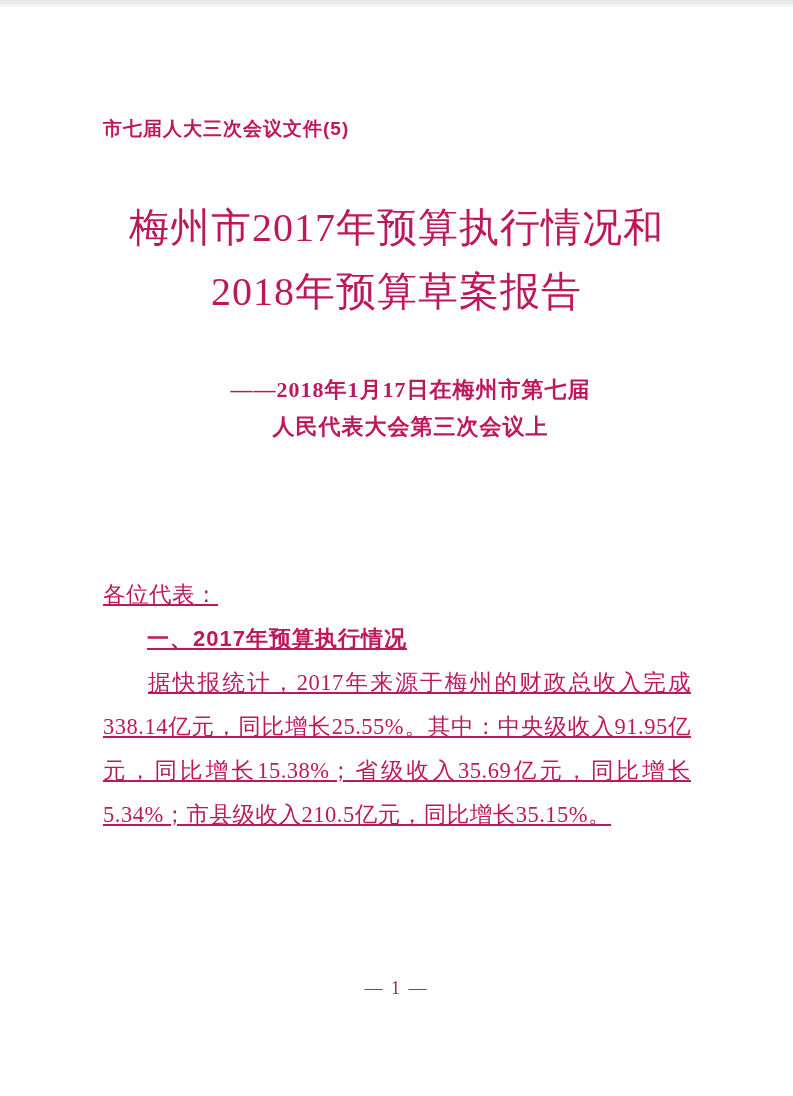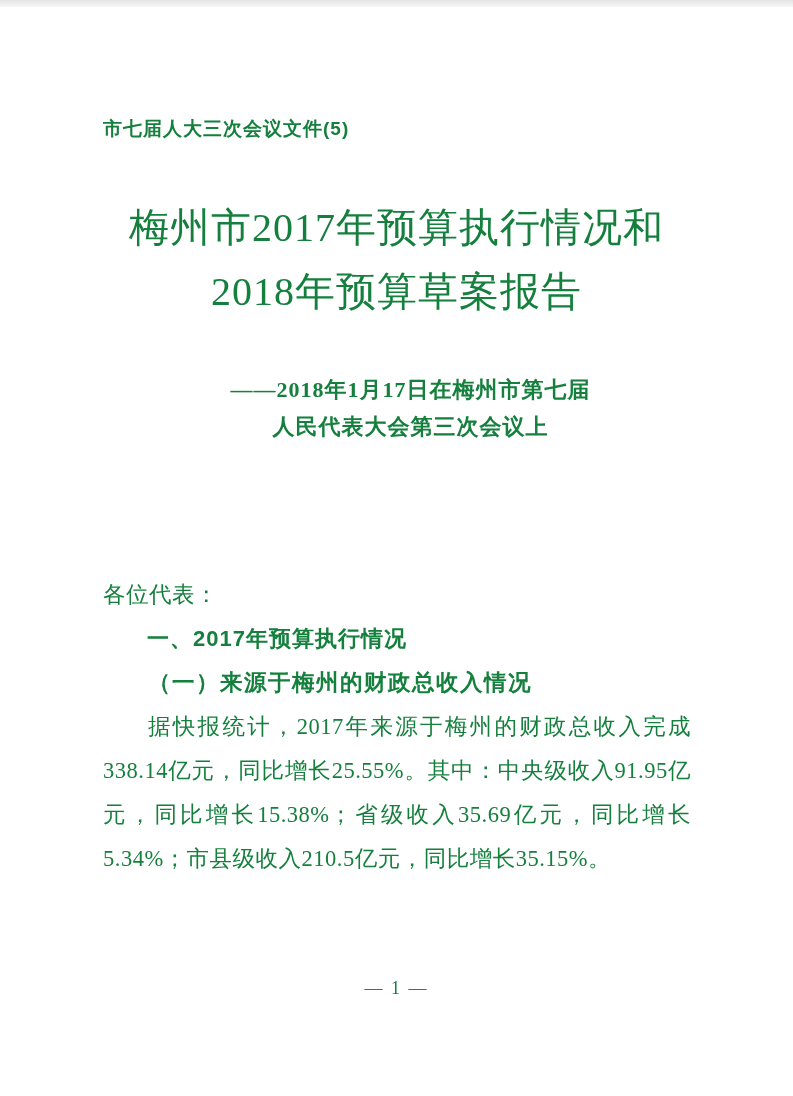--- a/index.html
+++ b/index.html
@@ -6,21 +6,21 @@
   html, body {
     margin: 0;
     padding: 0;
     background: #ffffff;
   }
   .page {
     position: relative;
     width: 793px;
     height: 1096px;
     background: #ffffff;
-    color: #15803d;
+    color: #be185d;
     font-family: "Liberation Serif", serif;
     overflow: hidden;
   }
   
   .scan-edge-top {
     position: absolute;
     top: 0; left: 0; right: 0;
     height: 7px;
     background: linear-gradient(#e4e4e4, #f7f7f7);
   }
@@ -76,20 +76,21 @@
     left: 103px;
     width: 588px;
     font-size: 22.5px;
     line-height: 44px;
     text-align: justify;
     letter-spacing: 0.5px;
   }
   .body-text p, .body-text h3, .body-text h4 {
     margin: 0;
     padding: 0;
+    text-decoration: underline;
   }
   .indent {
     text-indent: 2em;
   }
   .section-heading {
     font-family: "Liberation Sans", sans-serif;
     font-weight: bold;
     font-size: 22px;
     letter-spacing: 1px;
   }
@@ -125,19 +126,18 @@
 
   <div class="subtitle">
     <div>——2018年1月17日在梅州市第七届</div>
     <div>人民代表大会第三次会议上</div>
   </div>
 
 
   <div class="body-text">
     <p>各位代表：</p>
     <h3 class="indent section-heading">一、2017年预算执行情况</h3>
-    <h4 class="indent subsection-heading">（一）来源于梅州的财政总收入情况</h4>
     <p class="indent">据快报统计，2017年来源于梅州的财政总收入完成338.14亿元，同比增长25.55%。其中：中央级收入91.95亿元，同比增长15.38%；省级收入35.69亿元，同比增长5.34%；市县级收入210.5亿元，同比增长35.15%。</p>
   </div>
 
   <div class="page-number">— 1 —</div>
 
 </div>
 
 </body></html>

